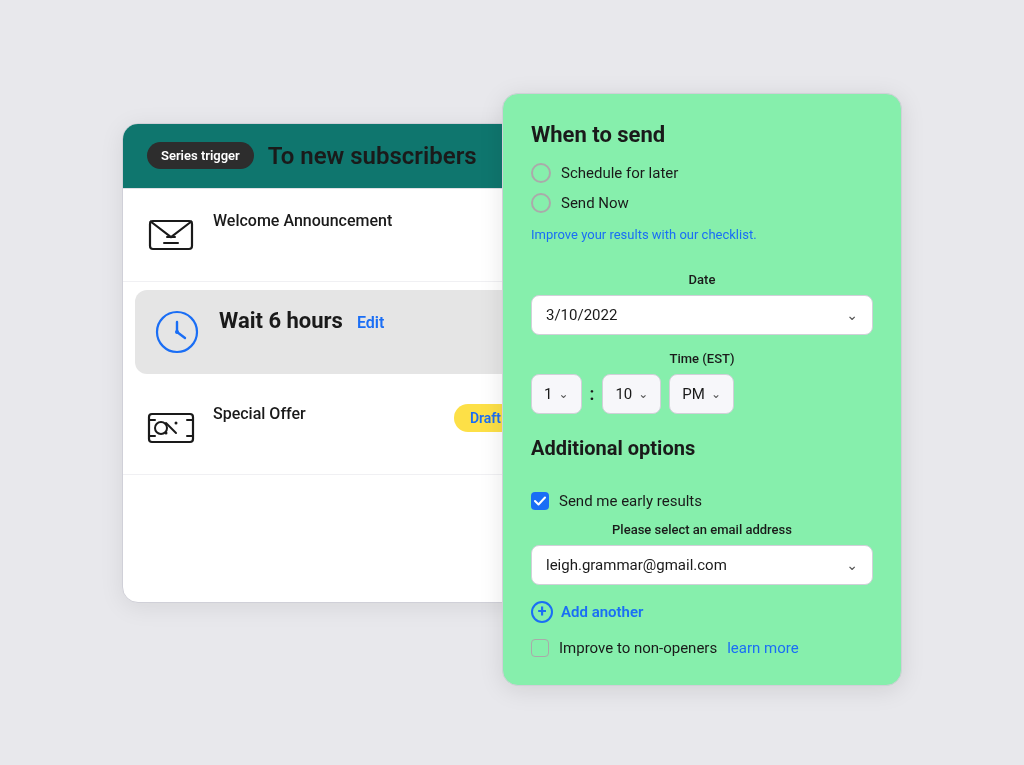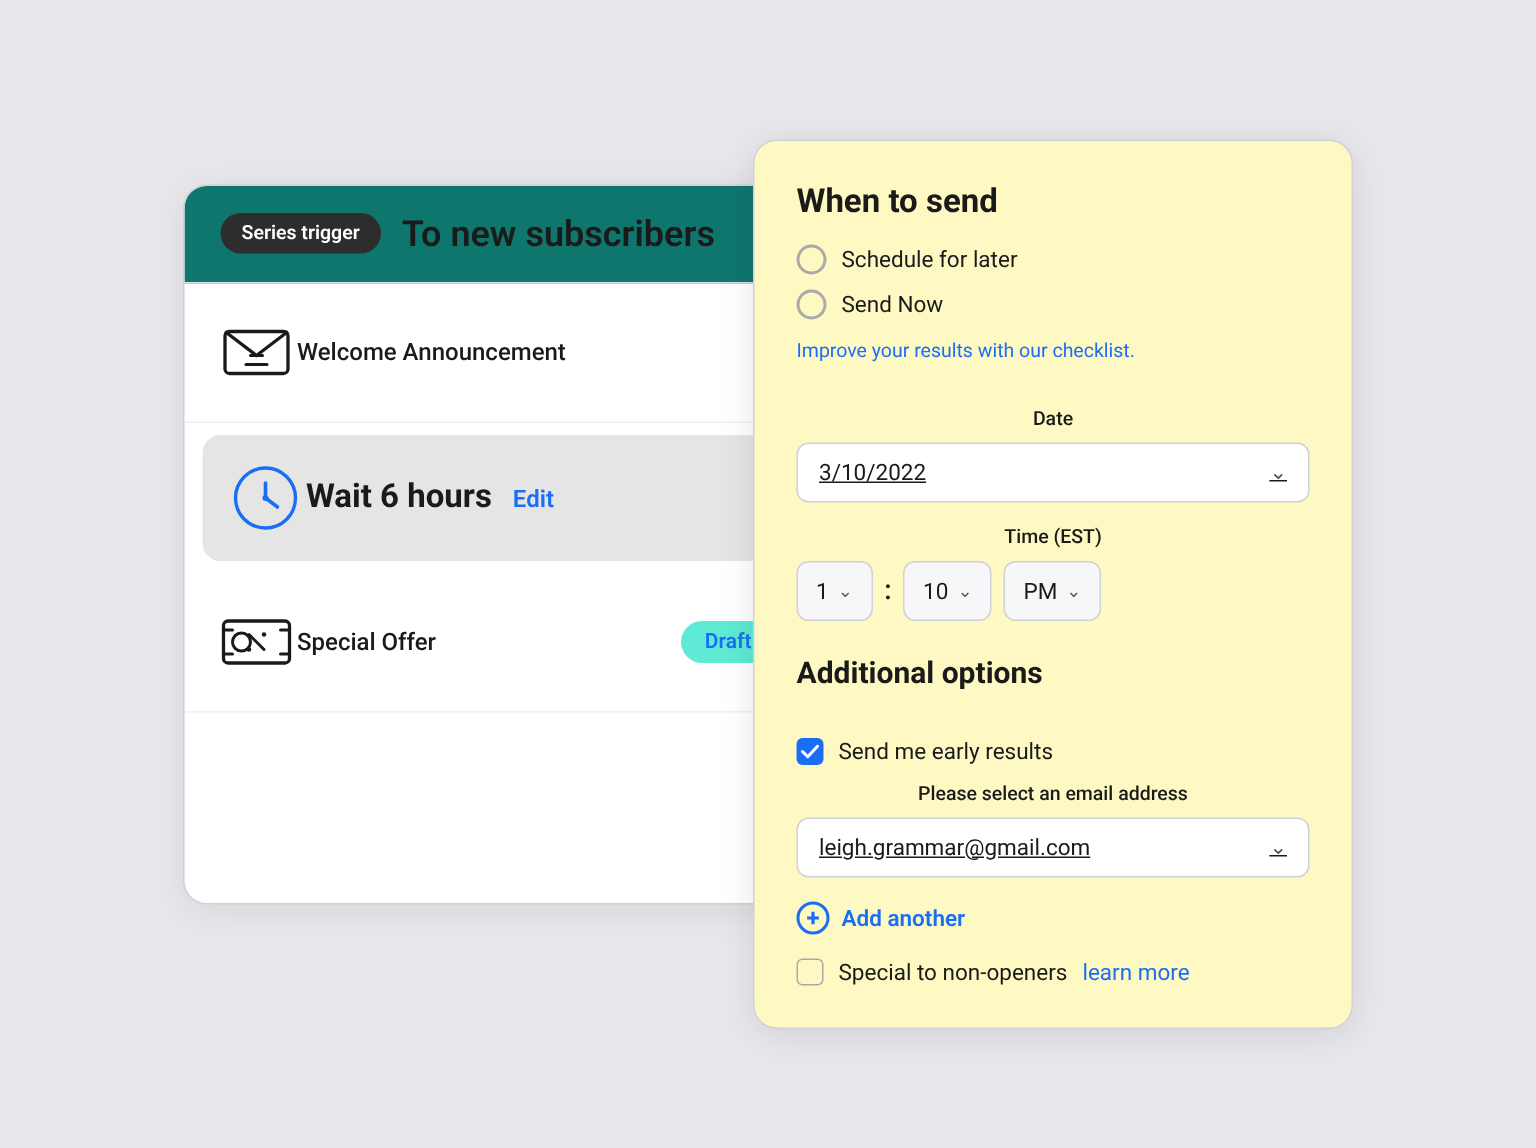--- a/index.html
+++ b/index.html
@@ -61,24 +61,24 @@
       font-weight: 600;
       color: #1a1a1a;
     }
 
     .left-card-body {
       padding: 0;
     }
 
     .list-item {
       display: flex;
-      align-items: center;
+      align-items: flex-start;
       padding: 22px 24px;
       border-bottom: 1px solid #f0f0f3;
-      gap: 3px;
+      gap: 18px;
     }
 
     .list-item.highlighted {
       background: #e5e5e5;
       border-radius: 12px;
       margin: 8px 12px;
       border-bottom: none;
       padding: 18px 18px;
     }
 
@@ -109,36 +109,36 @@
 
     .edit-link {
       color: #1a6ef5;
       font-size: 16px;
       font-weight: 600;
       margin-left: 10px;
       cursor: pointer;
     }
 
     .draft-badge {
-      background: #5eead4;
+      background: #fde047;
       color: #1a6ef5;
       font-size: 14px;
       font-weight: 600;
       padding: 6px 16px;
       border-radius: 20px;
     }
 
     
     .right-card {
       position: absolute;
       right: 0;
       top: 0;
       width: 400px;
       min-height: 540px;
-      background: #fef9c3;
+      background: #86efac;
       border-radius: 16px;
       border: 1.5px solid #d0d0d8;
       box-shadow: 0 4px 24px rgba(0,0,0,0.10);
       padding: 28px 28px 28px 28px;
       z-index: 2;
     }
 
     .section-title {
       font-size: 22px;
       font-weight: 700;
@@ -194,21 +194,20 @@
       border-radius: 8px;
       padding: 10px 14px;
       font-size: 15px;
       color: #1a1a1a;
       background: #fff;
       display: flex;
       align-items: center;
       justify-content: space-between;
       cursor: pointer;
       margin-bottom: 16px;
-      text-decoration: underline;
     }
 
     .select-box-value {
       font-size: 15px;
       color: #1a1a1a;
     }
 
     .chevron-down {
       color: #555;
       font-size: 14px;
@@ -450,19 +449,19 @@
       <span class="chevron-down">⌄</span>
     </div>
 
     <div class="add-another-row">
       <div class="add-another-circle">+</div>
       <span class="add-another-label">Add another</span>
     </div>
 
     <div class="resend-row">
       <div class="checkbox-unchecked"></div>
-      <span class="checkbox-label">Special to non-openers</span>
+      <span class="checkbox-label">Improve to non-openers</span>
       <span class="learn-more">learn more</span>
     </div>
 
   </div>
 
 </div>
 
 </body></html>

